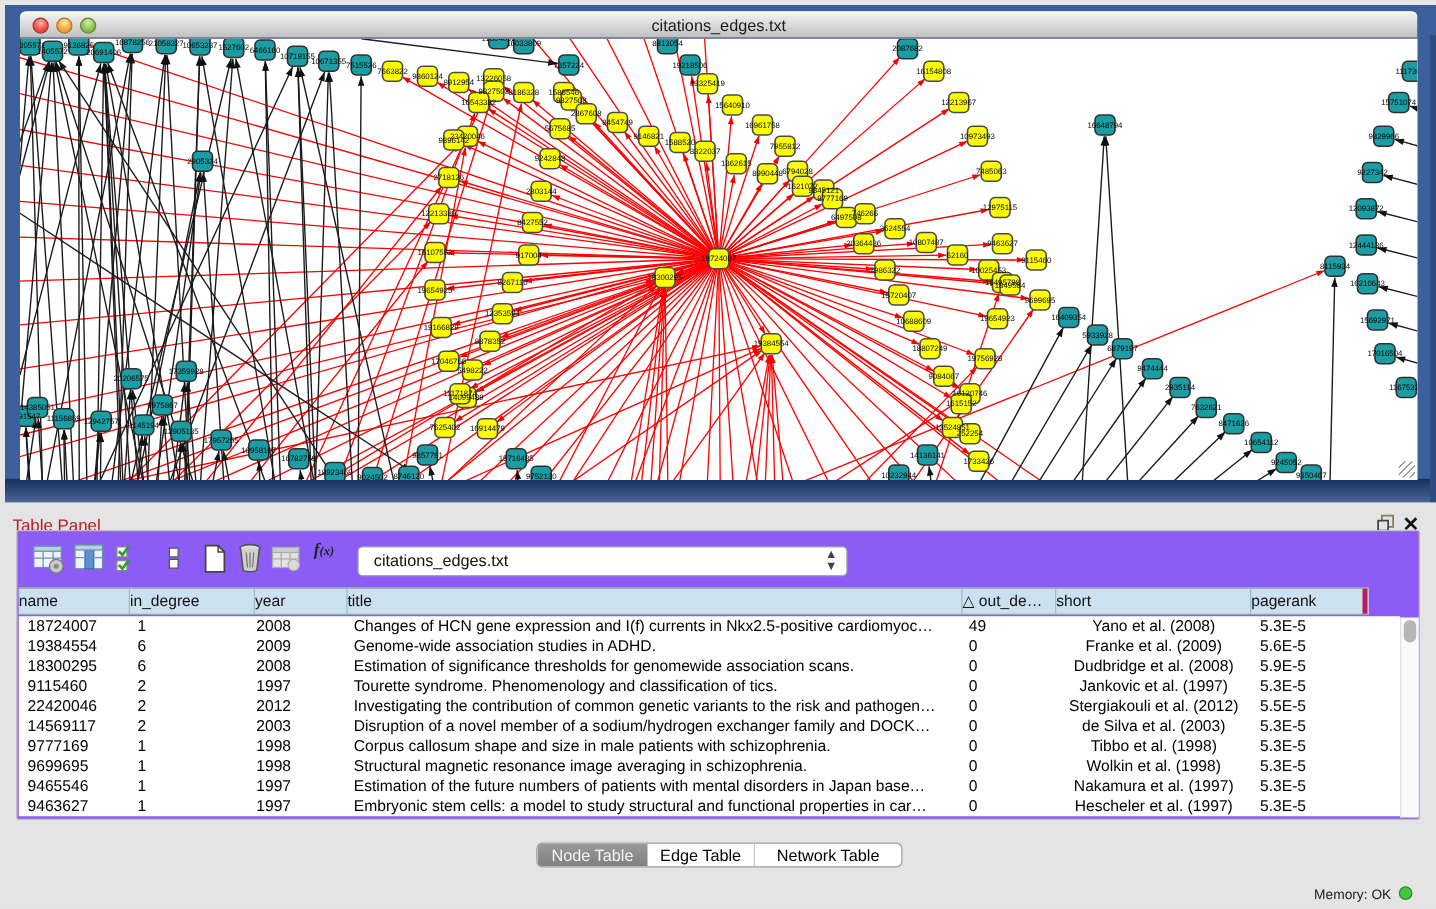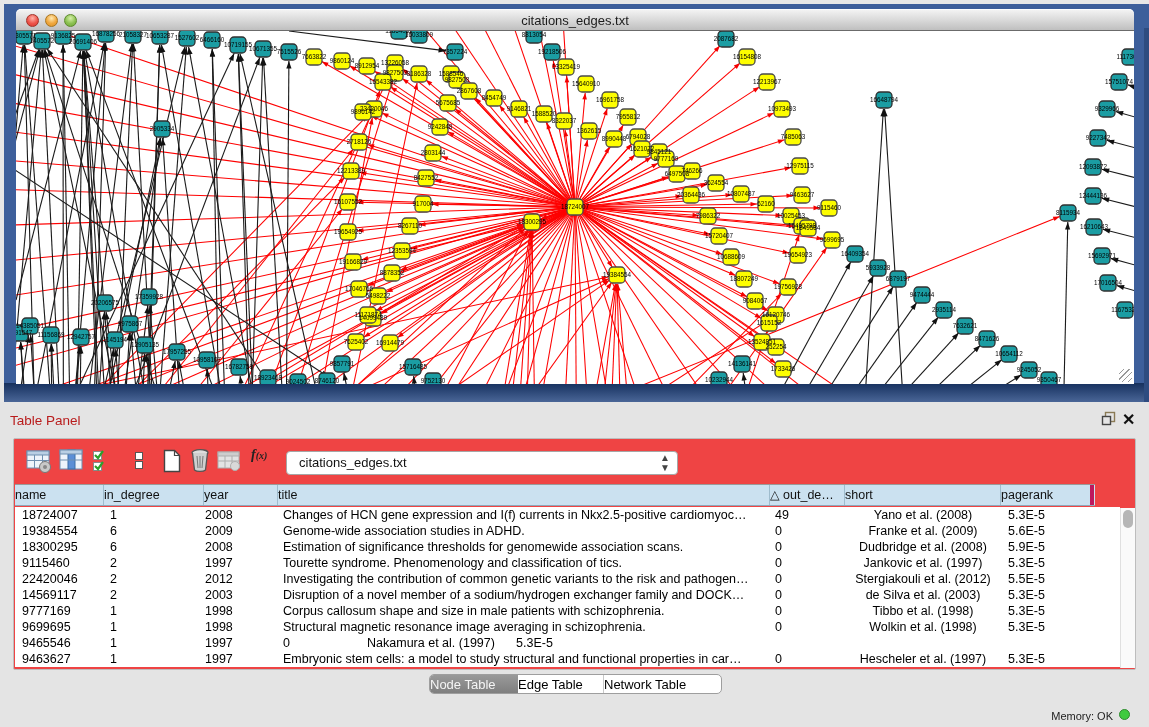--- a/index.html
+++ b/index.html
@@ -18,21 +18,21 @@
 #tl2{left:29px;background:radial-gradient(circle at 50% 30%,#ffe9b0,#f0a73e 55%,#dd9327);border:1px solid #a8751f}
 #tl3{left:48px;background:radial-gradient(circle at 50% 30%,#d6f0a8,#8cc152 55%,#70a838);border:1px solid #5d8a2c}
 #canvas{position:absolute;left:0;top:22px;width:1118px;height:353px;background:#fff;overflow:hidden}
 #grip{position:absolute;right:2px;bottom:2px;width:13px;height:13px;
  background:repeating-linear-gradient(135deg,transparent 0 3px,#9a9a9a 3px 4px)}
 
 #panel{position:absolute;left:0;top:402px;width:1149px;height:325px;background:#e4e4e4}
 #panel .ptitle{position:absolute;left:10px;top:11px;font-size:13.5px;color:#b91c1c}
 #pfloat{position:absolute;left:1101px;top:9px;width:15px;height:15px}
 #pclose{position:absolute;left:1122px;top:8px;font-size:16px;font-weight:bold;color:#111}
-#pbox{position:absolute;left:13px;top:36px;width:1123px;height:232px;background:#ef4444;border:1px solid #bdbdbd;border-radius:2px}
+#pbox{position:absolute;left:13px;top:22px;width:1123px;height:232px;background:#8b5cf6;border:1px solid #bdbdbd;border-radius:2px}
 
 #tbar{position:absolute;left:0;top:0;width:100%;height:42px}
 .ticon{position:absolute;top:9px}
 #combo{position:absolute;left:272px;top:12px;width:392px;height:24px;background:#fff;border:1px solid #a6a6a6;border-radius:4px;font-size:13px;color:#111;line-height:22px;padding-left:12px}
 #combo .arr{position:absolute;right:7px;top:1px;font-size:10px;color:#444;line-height:10px}
 
 #thead{position:absolute;left:1px;top:45px;width:1080px;height:22px;background:#cbe1f0;border-top:1px solid #9a9a9a;border-bottom:1px solid #8ea8ba;display:flex;font-size:12.5px;color:#111}
 #thead div{border-right:1px solid #9fbccd;text-align:left;line-height:21px}
 #tbody{position:absolute;left:1px;top:68px;width:1105px;height:160px;background:#fff;font-size:12.5px;color:#000}
 .tr{display:flex;height:16px;line-height:16px;white-space:nowrap}
@@ -40,21 +40,21 @@
 .c1{width:100px;padding-left:6px}
 .c2{width:74px;padding-left:1px}
 .c3{width:492px;padding-left:5px;overflow:hidden}
 .c4{width:75px;padding-left:5px}
 .c5{width:156px;text-align:center}
 .c6{padding-left:7px}
 #vscroll{position:absolute;left:1106px;top:69px;width:15px;height:160px;background:#fafafa;border-left:1px solid #e0e0e0}
 #vthumb{position:absolute;left:2px;top:2px;width:10px;height:18px;background:#b6b6b6;border-radius:5px}
 
 #tabs{position:absolute;left:429px;top:272px;height:20px;display:flex;border:1px solid #9e9e9e;border-radius:5px;overflow:hidden;background:#fff;font-size:13px}
-#tabs .seg{line-height:19px;text-align:left}
+#tabs .seg{line-height:19px;text-align:center}
 #tabs .sel{background:linear-gradient(#9a9a9a,#7f7f7f);color:#f5f5f5;width:88px}
 #tabs .n1{width:86px;border-right:1px solid #c8c8c8}
 #tabs .n2{width:117px}
 #mem{position:absolute;right:36px;top:308px;font-size:11px;color:#222}
 #memdot{position:absolute;right:19px;top:307px;width:11px;height:11px;border-radius:50%;background:#3fca3f;border:1px solid #2f8a2f}
 svg text{user-select:none}
 </style></head>
 <body>
 <div id="stage">
   <div id="frame">
@@ -951,20 +951,21 @@
             <div class="c2">1998</div>
             <div class="c3">Structural magnetic resonance image averaging in schizophrenia.</div>
             <div class="c4">0</div>
             <div class="c5">Wolkin et al. (1998)</div>
             <div class="c6">5.3E-5</div>
           </div>
           <div class="tr">
             <div class="c0">9465546</div>
             <div class="c1">1</div>
             <div class="c2">1997</div>
+            <div class="c3">Estimation of the future numbers of patients with mental disorders in Japan base…</div>
             <div class="c4">0</div>
             <div class="c5">Nakamura et al. (1997)</div>
             <div class="c6">5.3E-5</div>
           </div>
           <div class="tr">
             <div class="c0">9463627</div>
             <div class="c1">1</div>
             <div class="c2">1997</div>
             <div class="c3">Embryonic stem cells: a model to study structural and functional properties in car…</div>
             <div class="c4">0</div>

